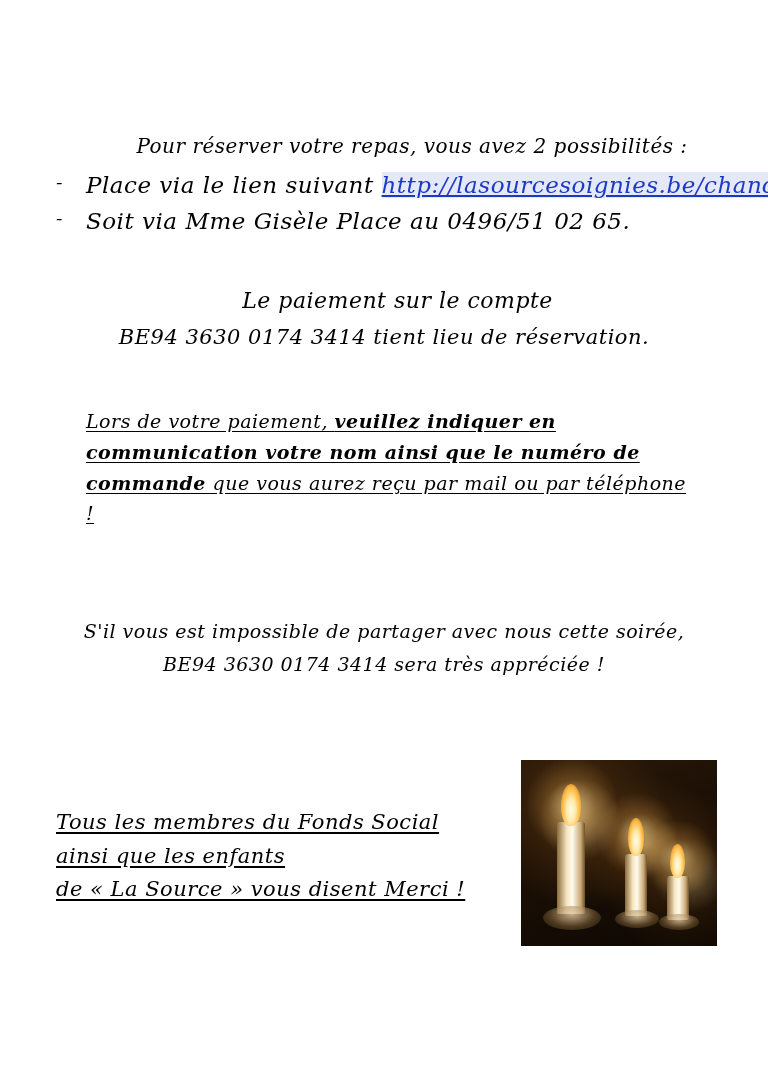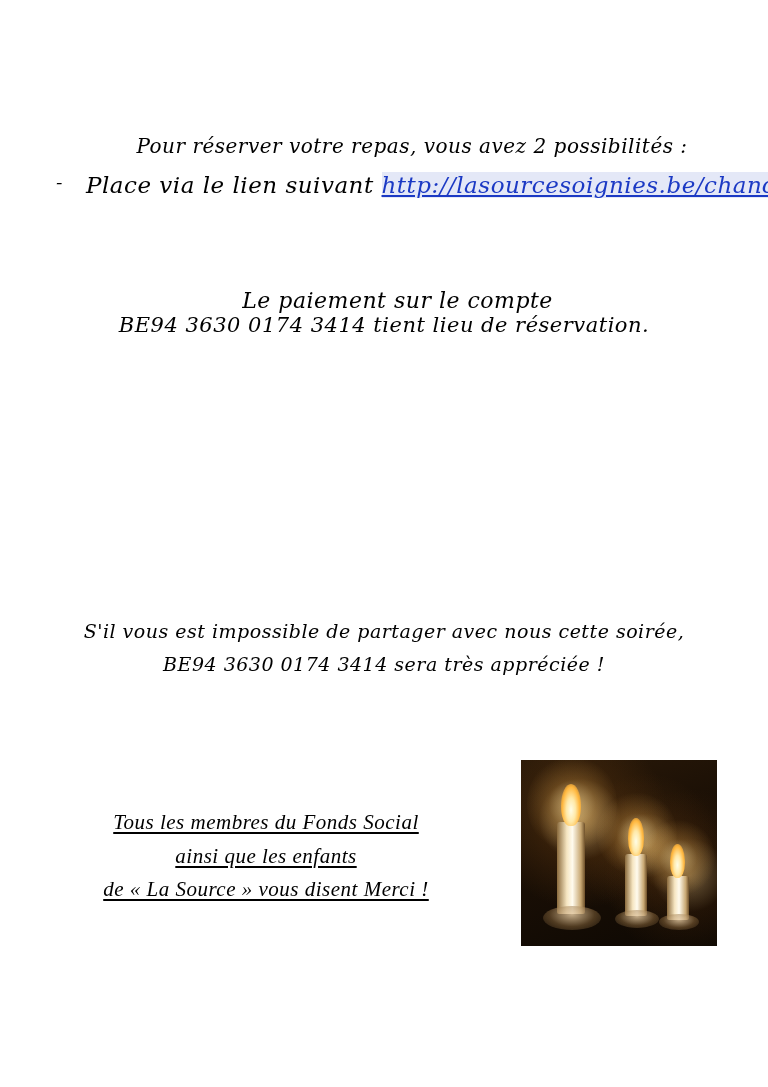--- a/index.html
+++ b/index.html
@@ -85,20 +85,21 @@
     left: 0;
     width: 768px;
     text-align: center;
   }
   .pay-title {
     font-size: 22px;
     margin-left: 27px;
   }
   .pay-iban {
     font-size: 21px;
+    margin-top: 12px;
   }
 
   .note-block {
     position: absolute;
     top: 406px;
     left: 86px;
     width: 610px;
     font-size: 19px;
     line-height: 1.62;
     text-align: left;
@@ -119,24 +120,22 @@
     text-align: center;
     font-size: 19px;
     line-height: 1.75;
   }
 
   .thanks-block {
     position: absolute;
     top: 806px;
     left: 56px;
     width: 420px;
-    text-align: center;
     font-size: 21px;
     line-height: 1.6;
-    font-family: Liberation Serif, serif;
   }
   .thanks-block .u {
     text-decoration: underline;
     text-underline-offset: 3px;
   }
 
   
   .photo {
     position: absolute;
     left: 521px;
@@ -195,27 +194,33 @@
 
 <div class="page">
 
 
   <div class="line-2 script">Pour réserver votre repas, vous avez 2 possibilités :</div>
 
   <div class="bullets script">
     <div class="bullet-row">
       <span class="bullet-dash">-</span><span>Place via le lien suivant </span><a class="link" href="#">http://lasourcesoignies.be/chandelles2023</a>
     </div>
+    <div class="bullet-row">
+      <span class="bullet-dash">-</span><span>Soit via Mme Gisèle Place au 0496/51 02 65.</span>
+    </div>
   </div>
 
   <div class="pay-block script">
     <div class="pay-title">Le paiement sur le compte</div>
     <div class="pay-iban">BE94 3630 0174 3414 tient lieu de réservation.</div>
   </div>
 
+  <div class="note-block script">
+    <span class="u">Lors de votre paiement, </span><span class="u b">veuillez indiquer en communication votre nom ainsi que le numéro de commande</span><span class="u"> que vous aurez reçu par mail ou par téléphone !</span>
+  </div>
 
   <div class="contrib-block script">
     <div>S'il vous est impossible de partager avec nous cette soirée,</div>
     <div>BE94 3630 0174 3414 sera très appréciée !</div>
   </div>
 
   <div class="thanks-block script">
     <div class="u">Tous les membres du Fonds Social</div>
     <div class="u">ainsi que les enfants</div>
     <div class="u">de « La Source » vous disent Merci !</div>

